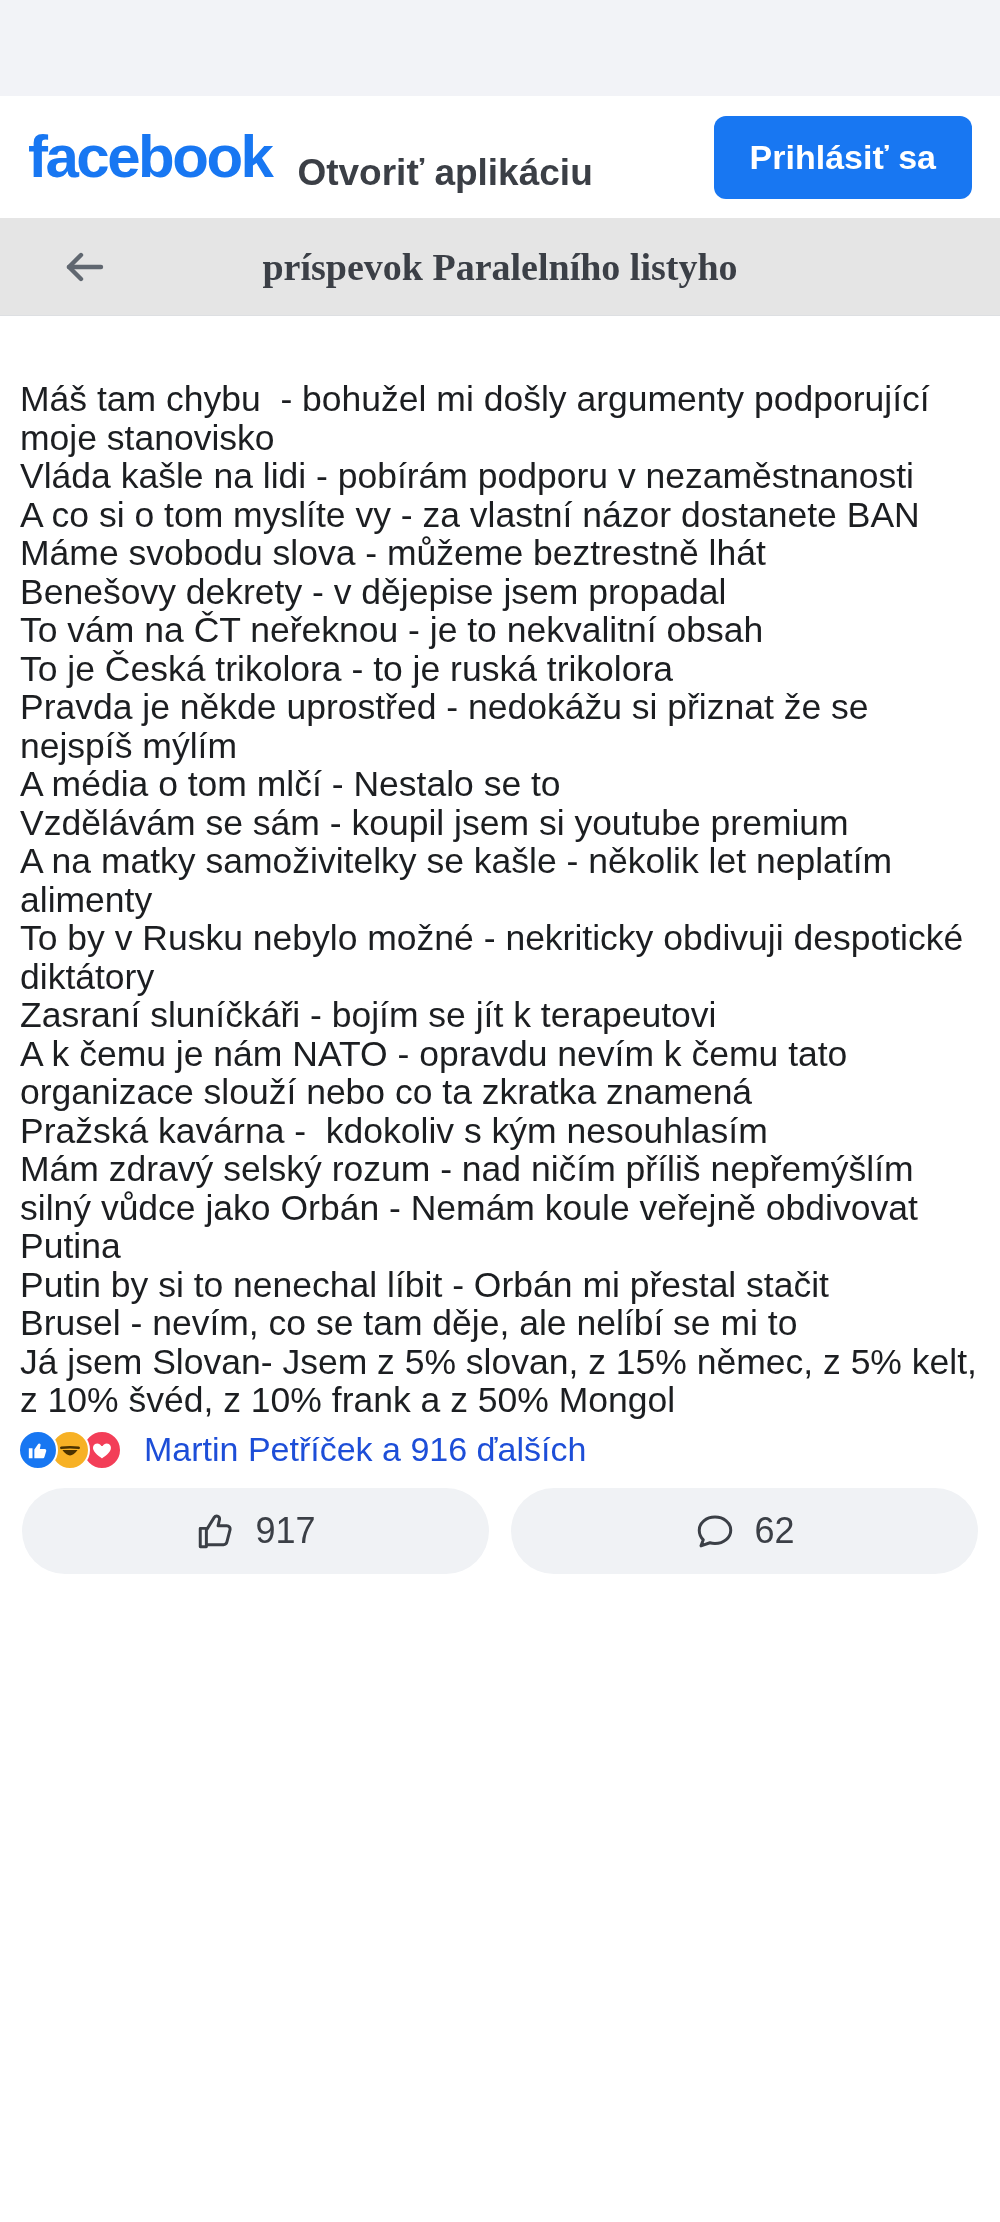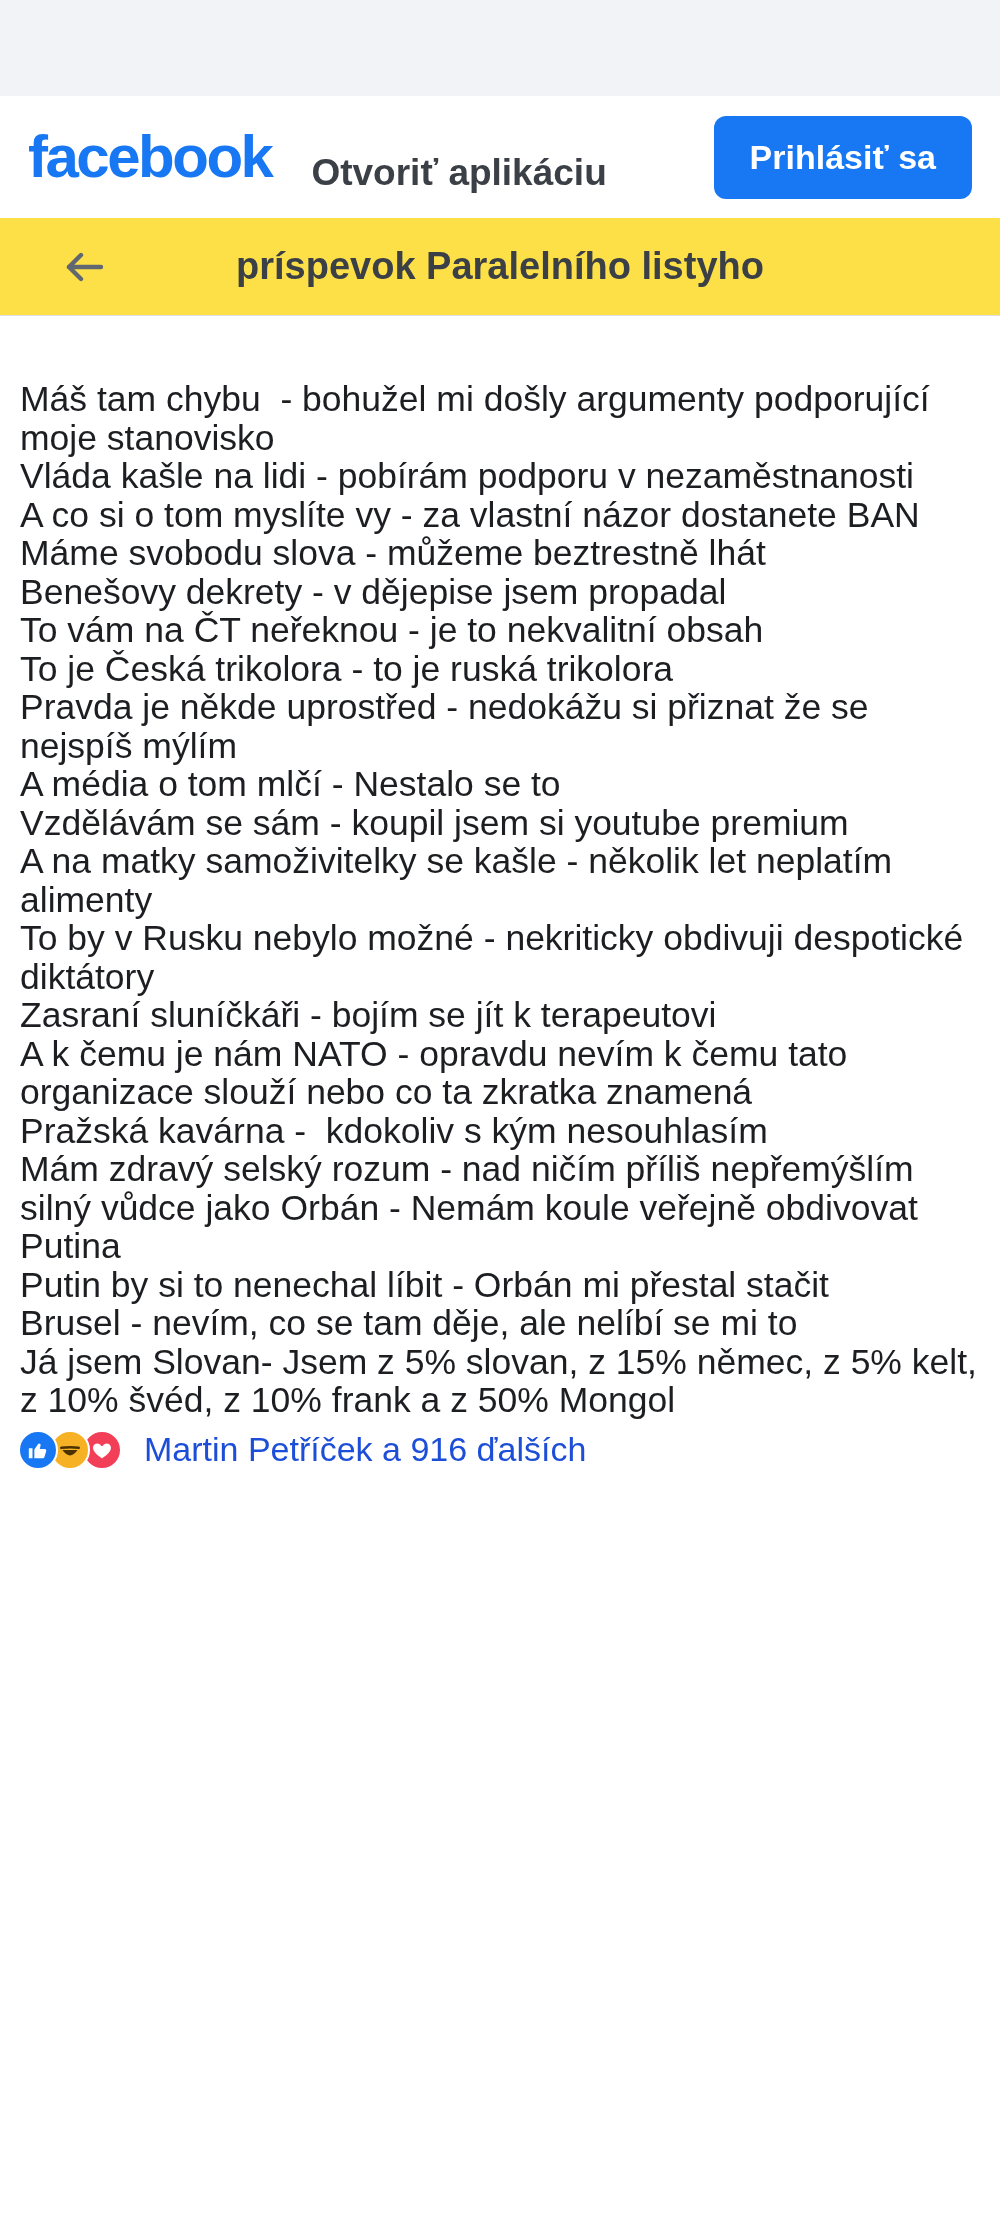--- a/index.html
+++ b/index.html
@@ -27,21 +27,21 @@
     width: 100%;
   }
   
   .fb-bar {
     height: 122px;
     background: #ffffff;
     display: flex;
     align-items: center;
     padding: 0 28px;
     box-sizing: border-box;
-    gap: 40px;
+    gap: 26px;
   }
   .fb-logo {
     font-size: 60px;
     font-weight: bold;
     color: #1877f2;
     letter-spacing: -2.5px;
     line-height: 1;
     font-family: "Liberation Sans", sans-serif;
   }
   .open-app {
@@ -65,21 +65,22 @@
     white-space: nowrap;
   }
   
   .sub-header {
     height: 98px;
     display: flex;
     align-items: center;
     padding: 0 58px;
     box-sizing: border-box;
     border-bottom: 1px solid #dddfe2;
-    background: #fde047;
+    background: #e5e5e5;
+    font-family: Liberation Serif, serif;
   }
   .back-arrow {
     width: 54px;
     height: 54px;
     flex: 0 0 auto;
     display: flex;
     align-items: center;
     justify-content: center;
     cursor: pointer;
   }
@@ -226,14 +227,32 @@
       </span>
       <span class="r-icon r-love">
         <svg class="icon-svg" width="22" height="22" viewBox="0 0 24 24" fill="#ffffff">
           <path d="M12 21s-7.5-4.7-9.3-9.1C1.3 8.4 3.3 5 6.8 5c2 0 3.6 1.1 4.5 2.6h1.4C13.6 6.1 15.2 5 17.2 5c3.5 0 5.5 3.4 4.1 6.9C19.5 16.3 12 21 12 21z"></path>
         </svg>
       </span>
     </div>
     <div class="reaction-count">Martin Petříček a 916 ďalších</div>
   </div>
 
+  <div class="actions">
+    <button class="action-btn">
+      <span>
+        <svg class="icon-svg" width="42" height="42" viewBox="0 0 24 24" fill="none" stroke="#3b3f46" stroke-width="1.7" stroke-linejoin="round">
+          <path d="M3 10.5h3.5V21H3zM6.5 11.5 11 4.2c.3-.5.8-.8 1.4-.8 1 0 1.8 1 1.6 2L13.2 9h5c1.2 0 2.1 1.1 1.8 2.3l-1.8 7c-.2.9-1 1.5-1.9 1.5H6.5z"></path>
+        </svg>
+      </span>
+      <span class="action-label">917</span>
+    </button>
+    <button class="action-btn">
+      <span>
+        <svg class="icon-svg" width="42" height="42" viewBox="0 0 24 24" fill="none" stroke="#3b3f46" stroke-width="1.7" stroke-linejoin="round">
+          <path d="M21 11.5c0 4.2-4 7.6-9 7.6-1 0-2-.1-2.9-.4L4 20.5l1.3-3.5C3.9 15.6 3 13.7 3 11.5 3 7.3 7 4 12 4s9 3.3 9 7.5z"></path>
+        </svg>
+      </span>
+      <span class="action-label">62</span>
+    </button>
+  </div>
 
 </div>
 
 </body></html>

